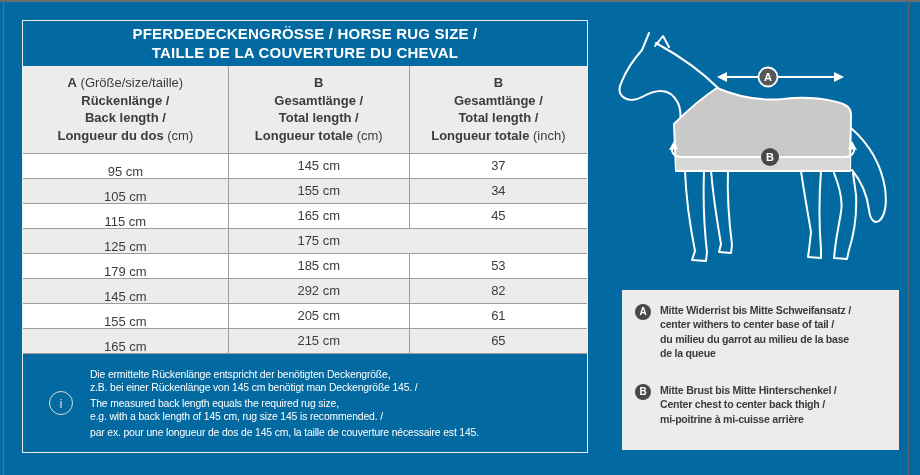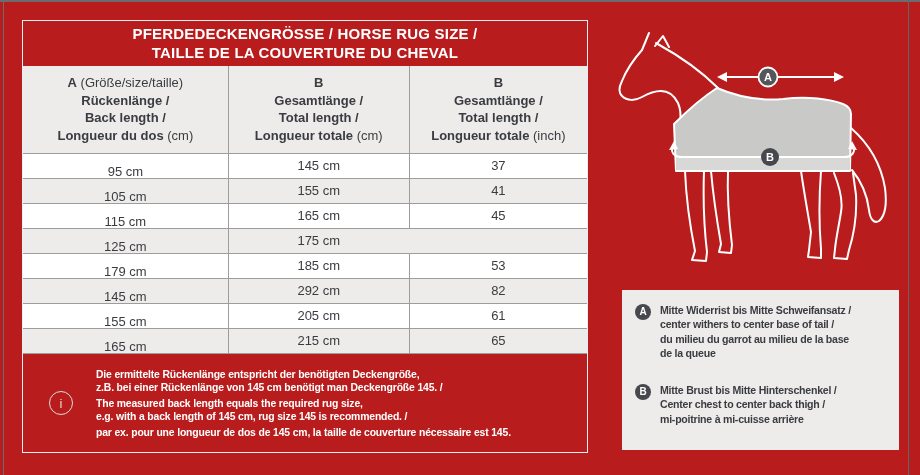--- a/index.html
+++ b/index.html
@@ -1,18 +1,18 @@
 <!DOCTYPE html>
 <html><head>
 <meta charset="utf-8">
 <style>
   html,body{margin:0;padding:0;background:#2f3134;}
   .canvas{
     position:relative; width:920px; height:475px; overflow:hidden;
-    background:#b91c1c;
+    background:#0369a1;
     font-family:"Liberation Sans", sans-serif;
     -webkit-font-smoothing:antialiased;
   }
   
   .frame-top{position:absolute;top:0;left:0;right:0;height:2px;background:#6a6c70;}
   .frame-left{position:absolute;top:0;left:3px;bottom:0;width:1px;background:#6a6c70;}
   .frame-right{position:absolute;top:0;right:11px;bottom:0;width:1px;background:#63656a;}
 
   
   .size-table{
@@ -46,21 +46,21 @@
   .t-cell:nth-child(2){width:32.1%; border-left:1px solid #9d9d9d;}
   .t-cell:nth-child(3){width:31.6%; border-left:1px solid #9d9d9d;}
   .t-note{
     height:99px; display:flex; align-items:center; padding-left:26px; box-sizing:border-box;
     border-top:1px solid #9d9d9d;
   }
   .info-icon{
     flex:0 0 auto; width:24px; height:24px; border:1.5px solid #dcdcdc; border-radius:50%;
     color:#dcdcdc; font-size:13px; line-height:24px; text-align:center; box-sizing:border-box;
   }
-  .note-text{margin-left:23px; color:#ffffff; font-size:10.4px; font-weight:bold;
+  .note-text{margin-left:17px; color:#ffffff; font-size:10.4px; font-weight:normal;
     line-height:13px; letter-spacing:-.15px;}
   .note-para{margin:3px 0; white-space:nowrap;}
 
   
   .horse-svg{position:absolute; left:600px; top:0; width:320px; height:290px;}
 
   
   .legend{
     position:absolute; left:622px; top:290px; width:277px; height:160px;
     background:#edecea; box-sizing:border-box; padding:13px 6px 0 13px;
@@ -111,21 +111,21 @@
       </div>
     <div class="t-body" id="tbody">
         <div class="t-row">
           <div class="t-cell">95 cm</div>
           <div class="t-cell">145 cm</div>
           <div class="t-cell">37</div>
         </div>
         <div class="t-row">
           <div class="t-cell">105 cm</div>
           <div class="t-cell">155 cm</div>
-          <div class="t-cell">41</div>
+          <div class="t-cell">34</div>
         </div>
         <div class="t-row">
           <div class="t-cell">115 cm</div>
           <div class="t-cell">165 cm</div>
           <div class="t-cell">45</div>
         </div>
         <div class="t-row">
           <div class="t-cell">125 cm</div>
           <div class="t-cell">175 cm</div>
         </div>

